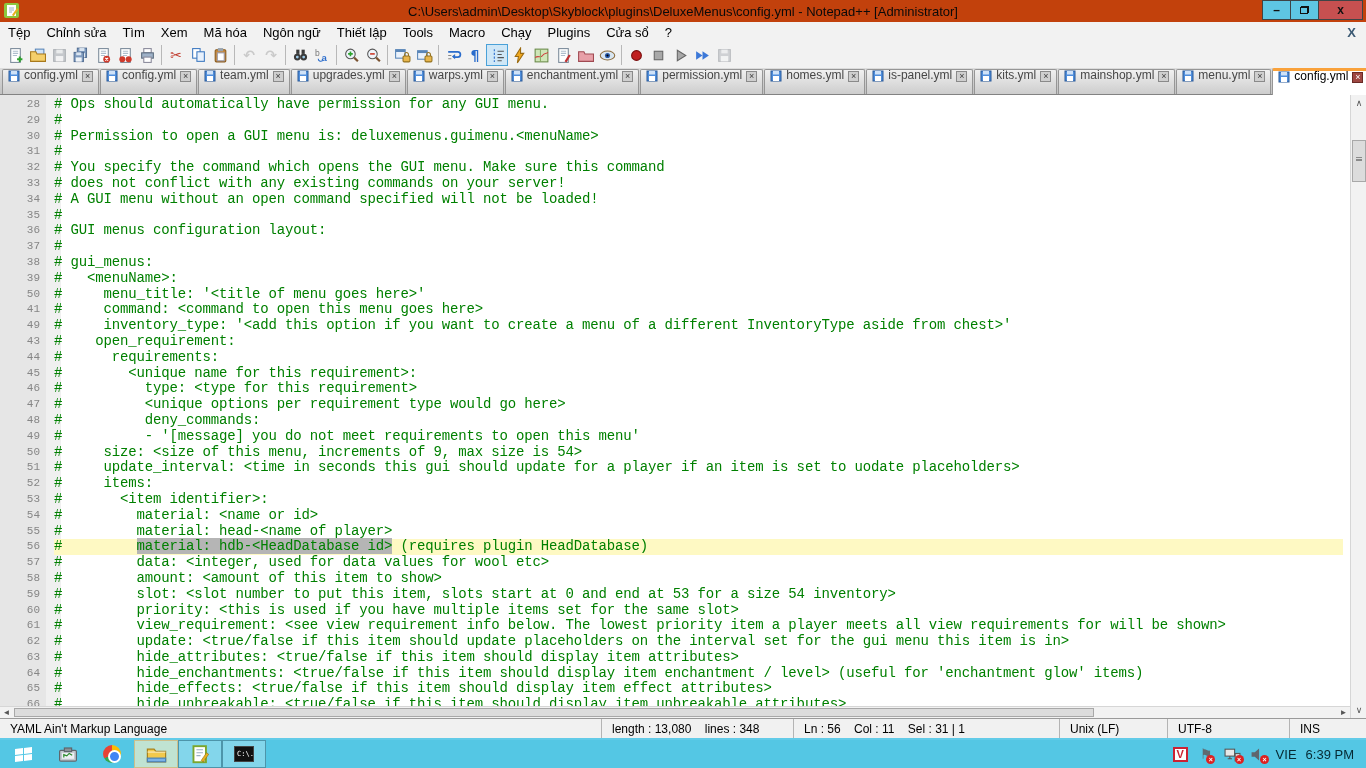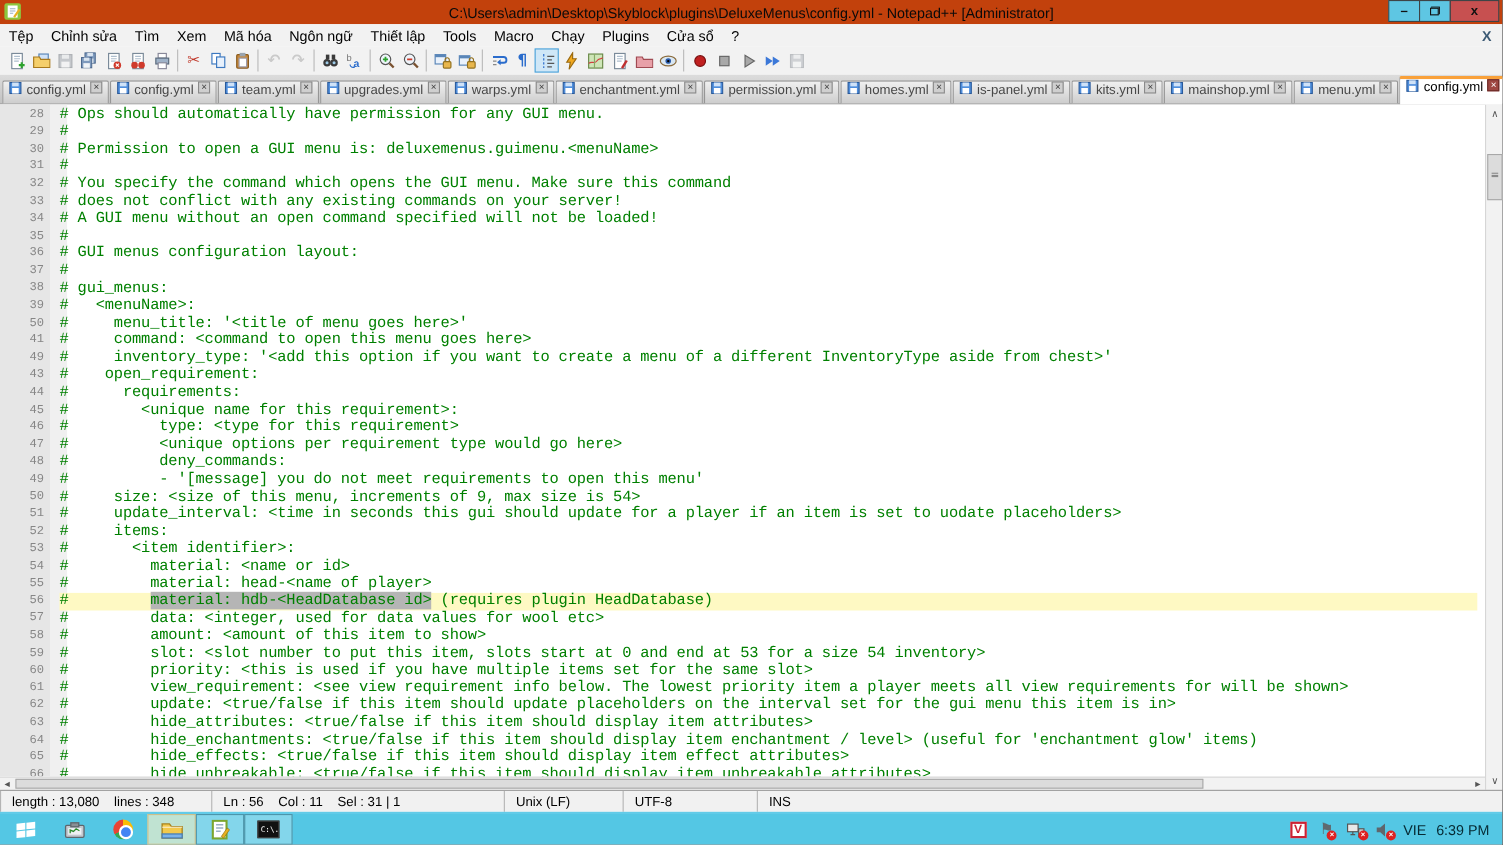--- a/index.html
+++ b/index.html
@@ -30,21 +30,21 @@
     display:flex;align-items:center;padding-left:4px;}
   .tbtn{width:22px;height:22px;display:flex;align-items:center;justify-content:center;border:1px solid transparent;}
   .tbtn.disabled{opacity:.45;filter:grayscale(75%);}
   .tbtn.pressed{border:1px solid #4aa1d8;background:#cfe7f7;}
   .tbtn .glyph{font-size:14px;line-height:1;font-family:"DejaVu Sans",sans-serif;}
   .tsep{width:1px;height:20px;background:#b8b8b8;margin:0 3px;}
   
   .tabbar{position:absolute;left:0;top:68px;width:1366px;height:27px;
     background:linear-gradient(#dcdcdc,#c2c2c2);border-bottom:1px solid #828282;}
   .tabs{position:absolute;left:2px;bottom:0;display:flex;align-items:flex-end;height:27px;}
-  .tab{height:21px;display:flex;align-items:flex-start;gap:4px;padding:0 5px;margin-right:1px;
+  .tab{height:21px;display:flex;align-items:flex-end;gap:4px;padding:12px 5px;margin-right:1px;
     background:linear-gradient(#f0f0f0,#cdcdcd);border:1px solid #969696;border-bottom:none;
     border-radius:2px 2px 0 0;font-size:12px;color:#474747;white-space:nowrap;}
   .tab.active{height:26px;margin-bottom:-1px;background:#fff;color:#000;
     border-top:3px solid #f9a13a;position:relative;z-index:2;}
   .tabclose{width:11px;height:11px;display:flex;align-items:center;justify-content:center;
     background:#cfcfcf;border:1px solid #8a8a8a;font-size:9px;line-height:1;color:#3d3d3d;}
   .tab.active .tabclose{background:#9e4742;border-color:#6a2a26;color:#fff;}
   .tabnav{position:absolute;right:4px;top:5px;display:flex;}
   .tnbtn{width:22px;height:18px;margin-left:2px;background:linear-gradient(#fdfdfd,#e2e2e2);
     border:1px solid #9a9a9a;display:flex;align-items:center;justify-content:center;
@@ -635,20 +635,21 @@
     <div class="vscroll">
       <span class="sarrow" style="top:0;">∧</span>
       <div class="vthumb">
           <span class="grip"></span>
         </div>
       <span class="sarrow" style="bottom:0;">∨</span>
     </div>
   </div>
 
   <div class="statusbar">
+    <span class="seg first">YAML Ain't Markup Language</span>
     <span class="seg w-len">length : 13,080    lines : 348</span>
     <span class="seg w-cur">Ln : 56    Col : 11    Sel : 31 | 1</span>
     <span class="seg w-eol">Unix (LF)</span>
     <span class="seg w-enc">UTF-8</span>
     <span class="seg w-ins">INS</span>
   </div>
   <div class="winbottom"></div>
 
   <div class="taskbar">
     <div class="startbtn">

